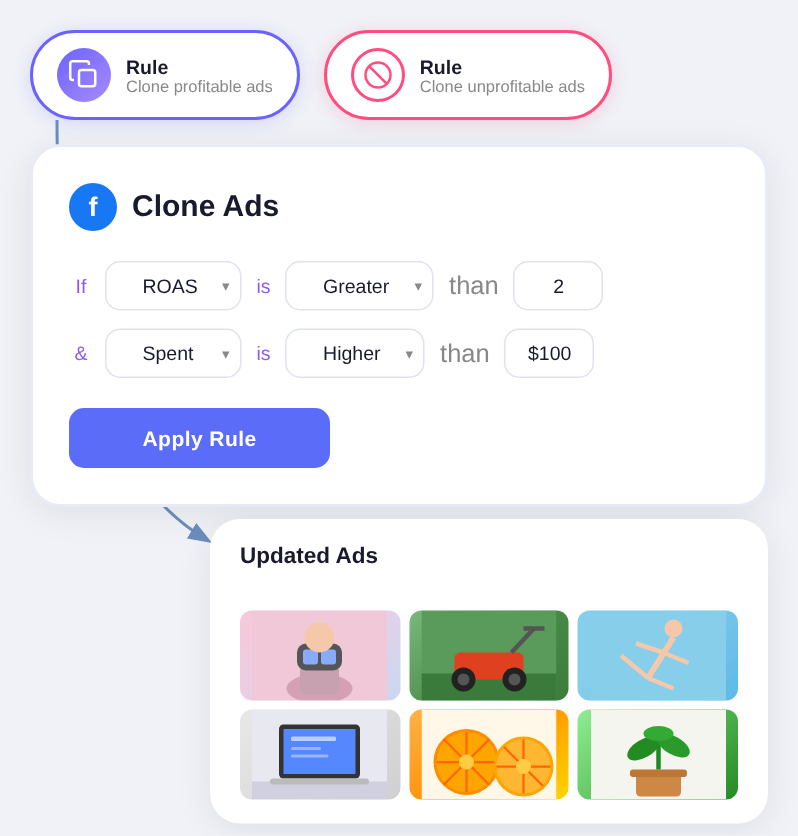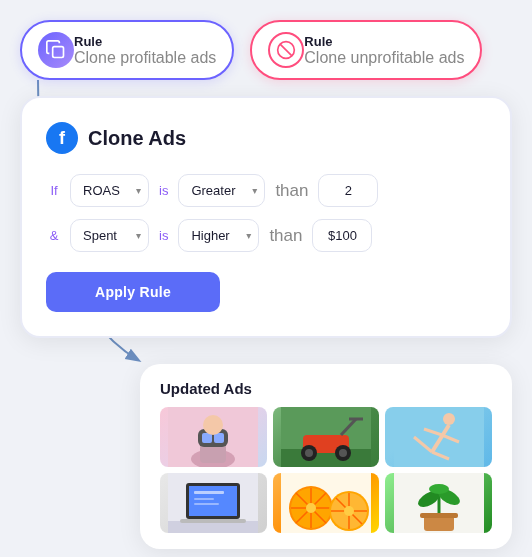--- a/index.html
+++ b/index.html
@@ -24,20 +24,21 @@
       display: flex;
       gap: 16px;
       margin-bottom: 16px;
       position: relative;
       z-index: 2;
     }
 
     .rule-card {
       display: flex;
       align-items: center;
+      gap: 10px;
       padding: 10px 16px;
       border-radius: 50px;
       background: white;
       cursor: pointer;
       border: 2px solid transparent;
       min-width: 160px;
     }
 
     .rule-card.active-clone {
       border-color: #6c63ff;
@@ -73,21 +74,21 @@
       height: 20px;
     }
 
     .rule-text .rule-title {
       font-weight: 700;
       font-size: 13px;
       color: #1a1a2e;
     }
 
     .rule-text .rule-subtitle {
-      font-size: 16px;
+      font-size: 11px;
       color: #888;
     }
 
     
     .main-card {
       background: white;
       border-radius: 20px;
       padding: 24px;
       box-shadow: 0 4px 24px rgba(0,0,0,0.08);
       position: relative;
@@ -140,21 +141,21 @@
     .select-wrapper {
       position: relative;
       display: inline-flex;
       align-items: center;
     }
 
     .rule-select {
       appearance: none;
       border: 1.5px solid #e0e3ef;
       border-radius: 10px;
-      padding: 8px 28px 8px 12px;
+      padding: 8px 28px 8px 24px;
       font-size: 13px;
       font-weight: 500;
       color: #1a1a2e;
       background: white;
       cursor: pointer;
       outline: none;
     }
 
     .select-arrow {
       position: absolute;
@@ -211,21 +212,21 @@
       bottom: 8px;
       left: 140px;
       right: 20px;
       z-index: 2;
     }
 
     .updated-title {
       font-size: 15px;
       font-weight: 700;
       color: #1a1a2e;
-      margin-bottom: 10px;
+      margin-bottom: 28px;
     }
 
     .image-grid {
       display: grid;
       grid-template-columns: repeat(3, 1fr);
       gap: 6px;
     }
 
     .image-cell {
       border-radius: 8px;

